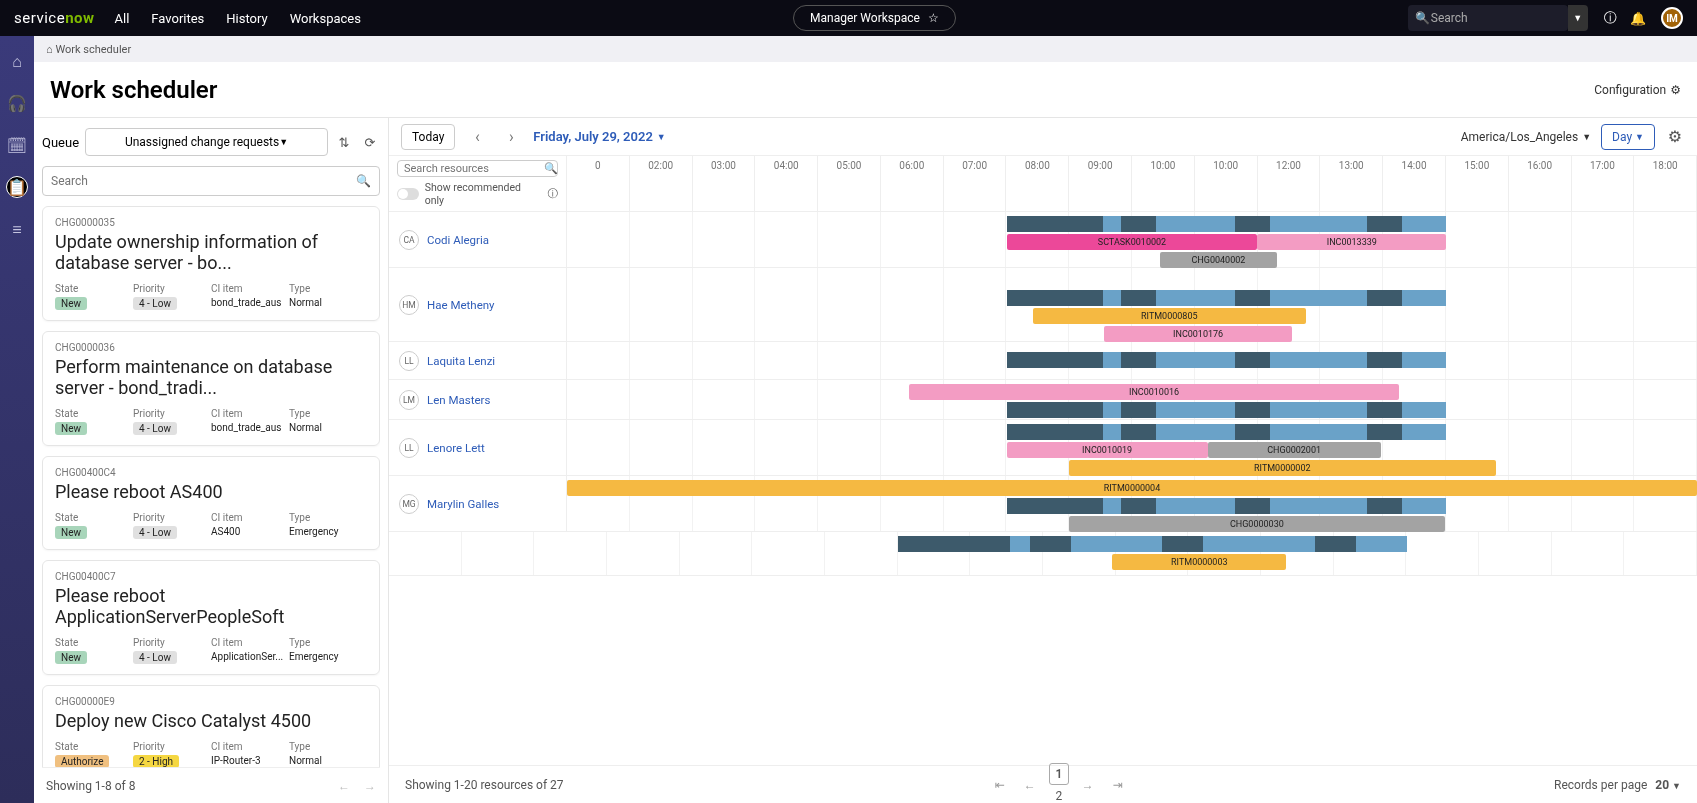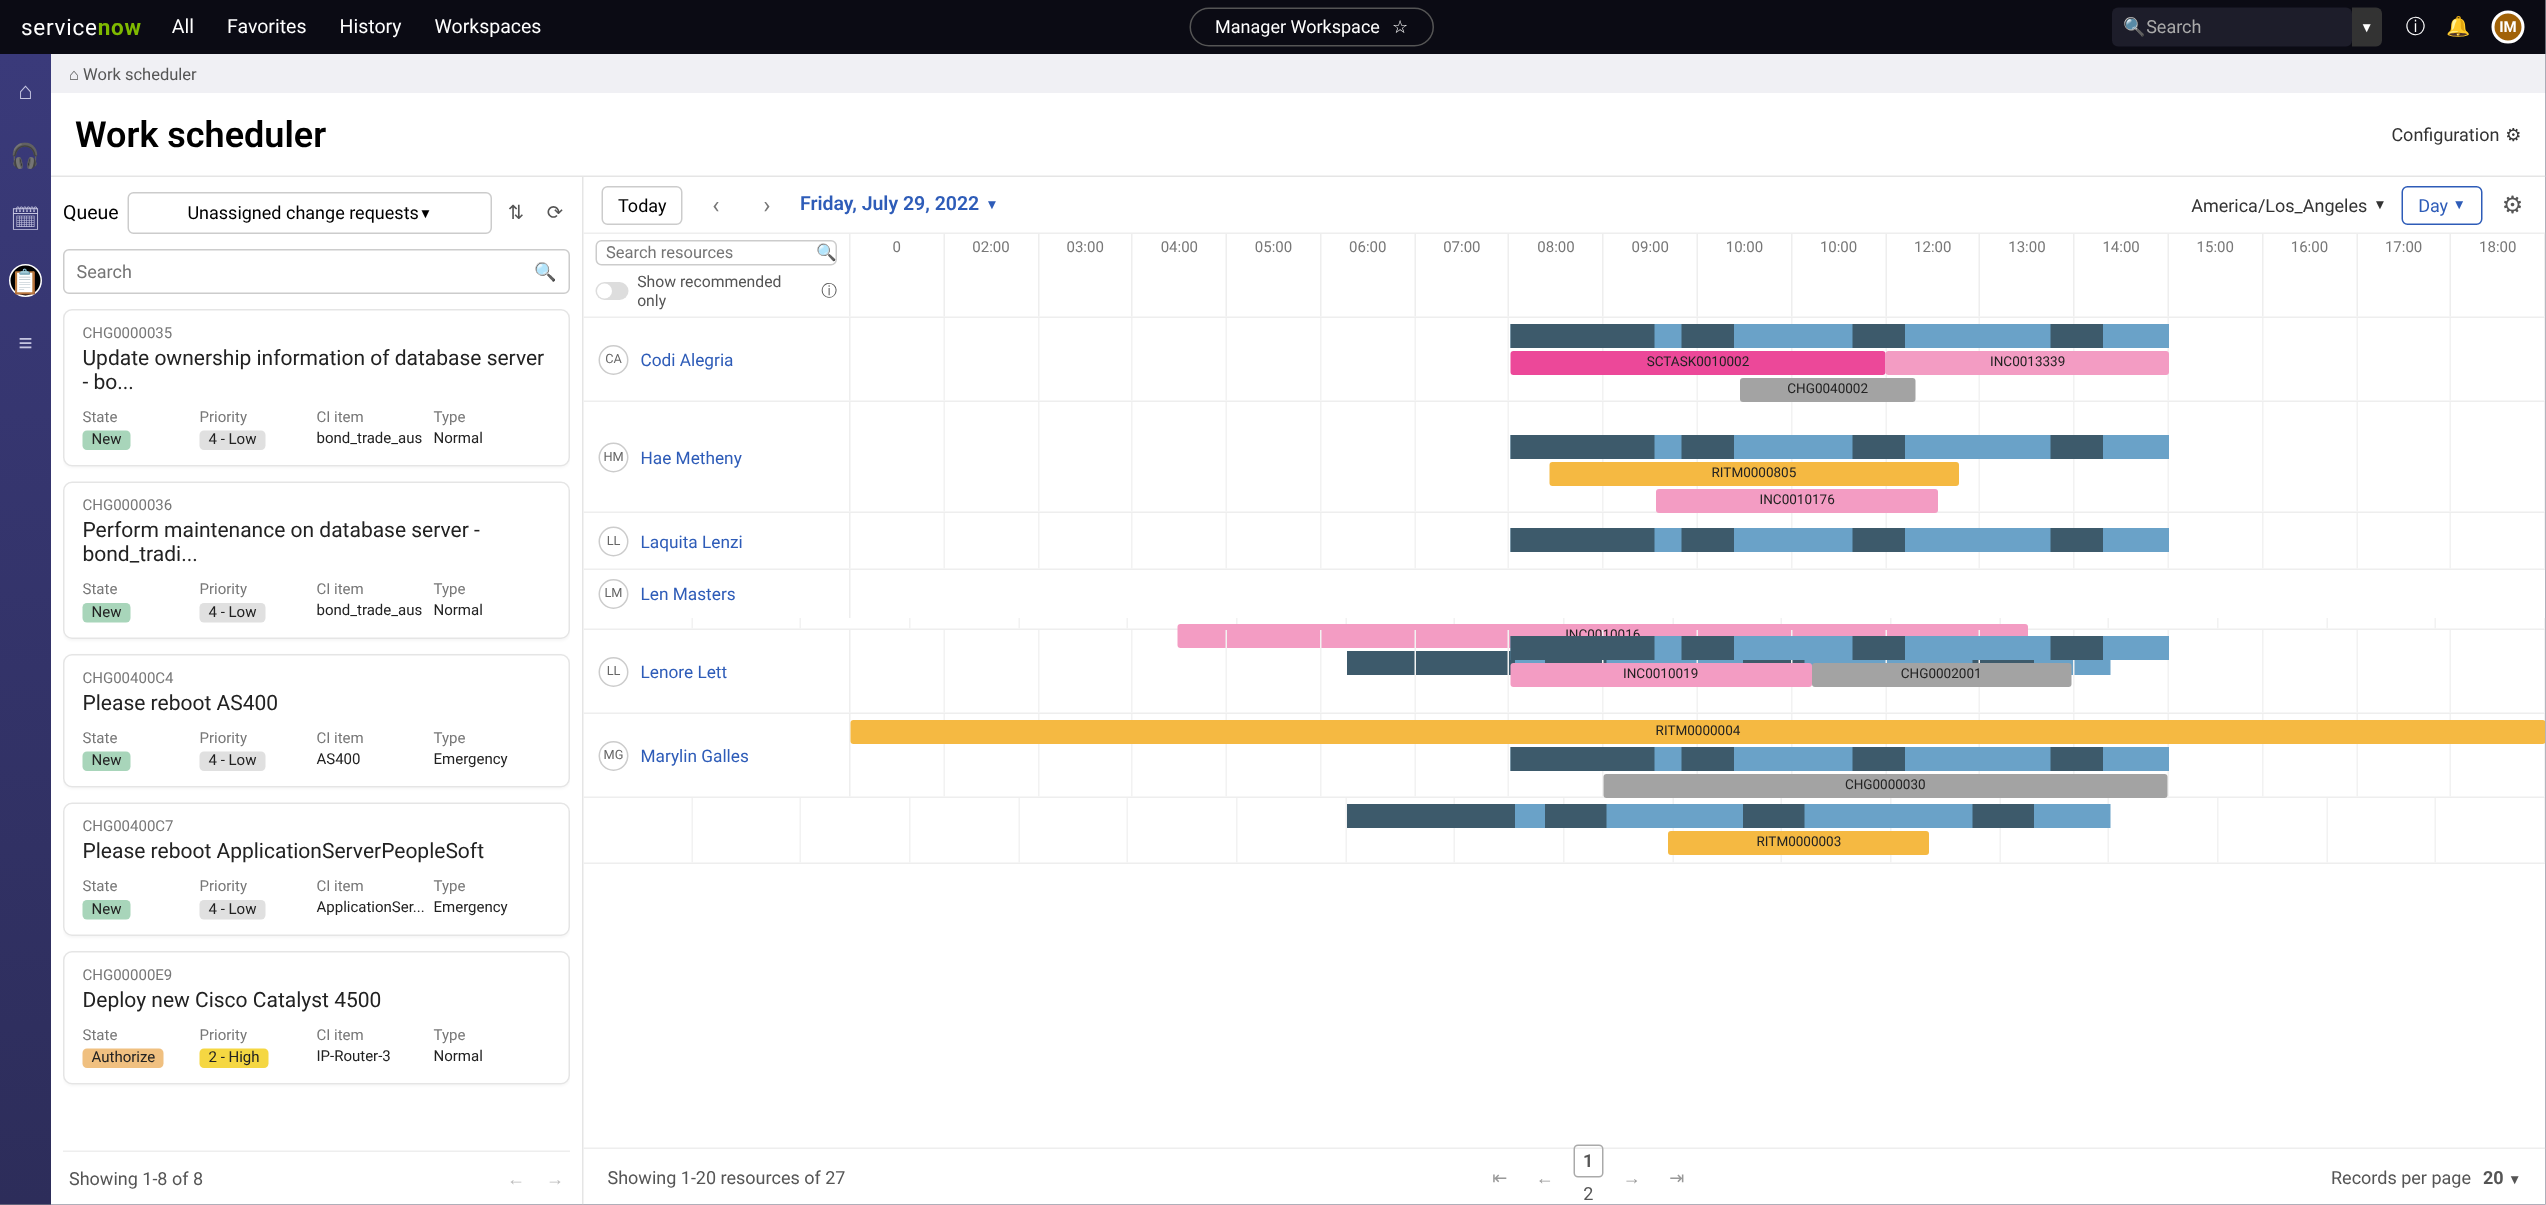--- a/index.html
+++ b/index.html
@@ -27,21 +27,21 @@
 .body{flex:1;display:flex;background:#fff;overflow:hidden}
 .qpanel{width:355px;border-right:1px solid #e5e5e5;display:flex;flex-direction:column;padding:10px 8px 0}
 .qrow{display:flex;align-items:center;gap:6px;font-size:13px;margin-bottom:10px}
 .qsel{flex:1;border:1px solid #ccc;border-radius:4px;height:28px;display:flex;align-items:center;padding:0 8px;font-size:12px;justify-content:center}
 .iconbtn{width:20px;height:20px;display:flex;align-items:center;justify-content:center;color:#555;cursor:pointer}
 .searchf{border:1px solid #ccc;border-radius:4px;height:30px;display:flex;align-items:center;padding:0 8px;font-size:12px;margin-bottom:10px}
 .searchf input{border:none;outline:none;flex:1;font-size:12px}
 .cards{flex:1;overflow-y:auto;display:flex;flex-direction:column;gap:10px}
 .card{border:1px solid #e5e5e5;border-radius:6px;padding:10px 12px;box-shadow:0 1px 2px rgba(0,0,0,.04)}
 .card .cnum{font-size:10px;color:#777;margin-bottom:3px}
-.card .ctitle{font-size:14px;color:#222;margin-bottom:10px}
+.card .ctitle{font-size:18px;color:#222;margin-bottom:10px}
 .crow{display:flex;gap:0;font-size:10px}
 .crow>div{flex:0 0 25%}
 .clbl{color:#777;margin-bottom:3px}
 .cval{color:#222}
 .badge{display:inline-block;padding:1px 6px;border-radius:3px;font-size:10px}
 .b-new{background:#a8d5ba}
 .b-low{background:#e0e0e0}
 .b-auth{background:#f0c080}
 .b-high{background:#f5d742}
 .qfoot{height:36px;display:flex;align-items:center;font-size:12px;color:#555;padding:0 4px;justify-content:space-between;border-top:1px solid #eee}
@@ -438,21 +438,21 @@
       <div class="dark">
                       <span style="width:22%"></span>
                       <span style="width:8%;margin-left:4%"></span>
                       <span style="width:8%;margin-left:18%"></span>
                       <span style="width:8%;margin-left:22%"></span>
                     </div>
                   </div>
                 </div>
               </div>
             </div>
-            <div class="tlrow" style="height: 40px; flex-direction: column;">
+            <div class="tlrow" style="height: 40px;">
               <div class="resname">
     <span class="initials">LM</span>
                 <span>Len Masters</span>
               </div>
     <div class="tlgrid">
                 <div class="gridbg">
                   <div></div>
                   <div></div>
                   <div></div>
                   <div></div>
@@ -514,20 +514,21 @@
                   <div class="seg" style="left:38.9%;width:38.9%;top:4px">
       <div class="dark">
                       <span style="width:22%"></span>
                       <span style="width:8%;margin-left:4%"></span>
                       <span style="width:8%;margin-left:18%"></span>
                       <span style="width:8%;margin-left:22%"></span>
                     </div>
                   </div>
                   <div class="bar c-pink" style="left:38.9%;width:17.8%;top:22px">INC0010019</div>
                   <div class="bar c-brown" style="left:56.7%;width:15.3%;top:22px">CHG0002001</div>
+                  <div class="bar c-orange" style="left:44.4%;width:37.8%;top:40px">RITM0000002</div>
                 </div>
               </div>
             </div>
             <div class="tlrow" style="height: 56px;">
               <div class="resname">
     <span class="initials">MG</span>
                 <span>Marylin Galles</span>
               </div>
     <div class="tlgrid">
                 <div class="gridbg">

